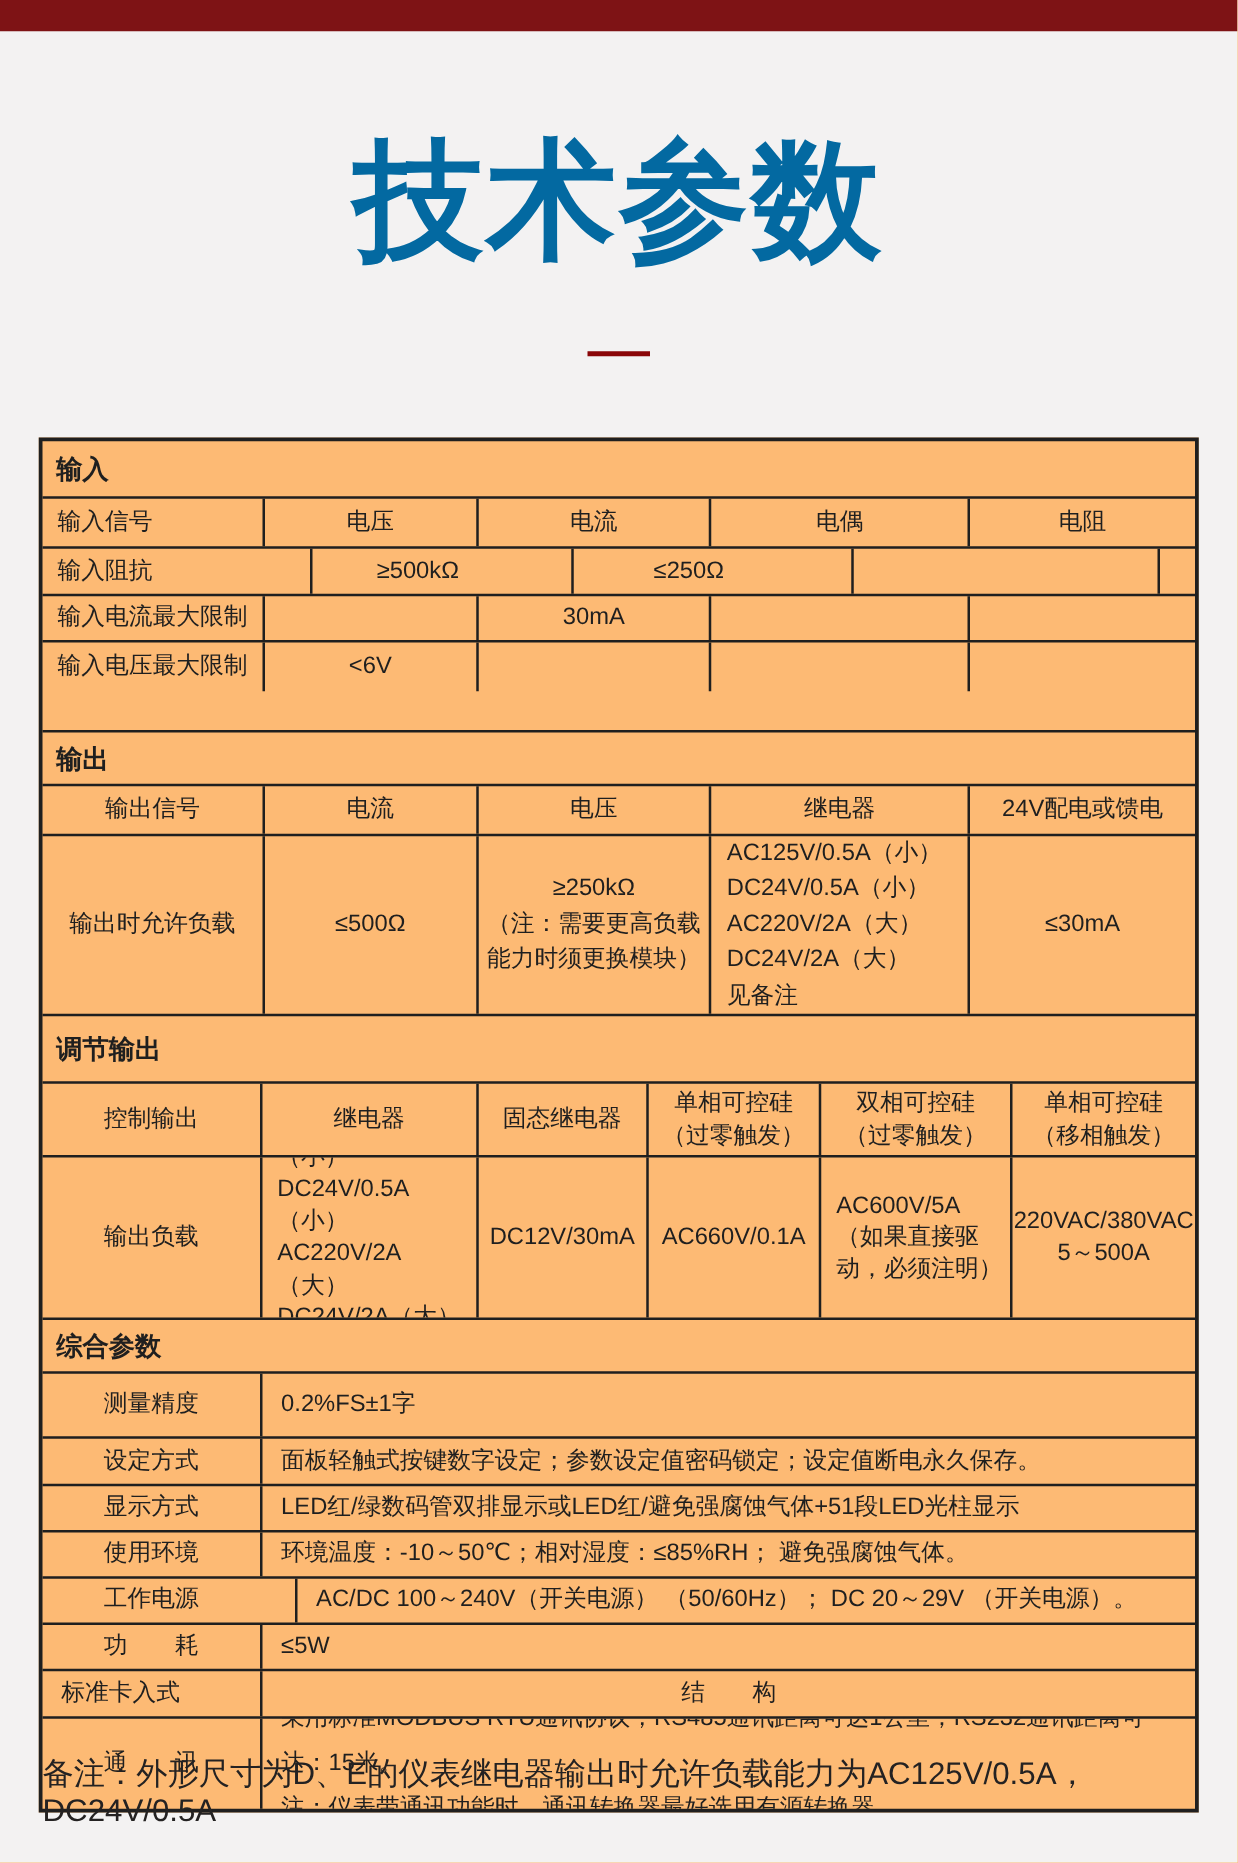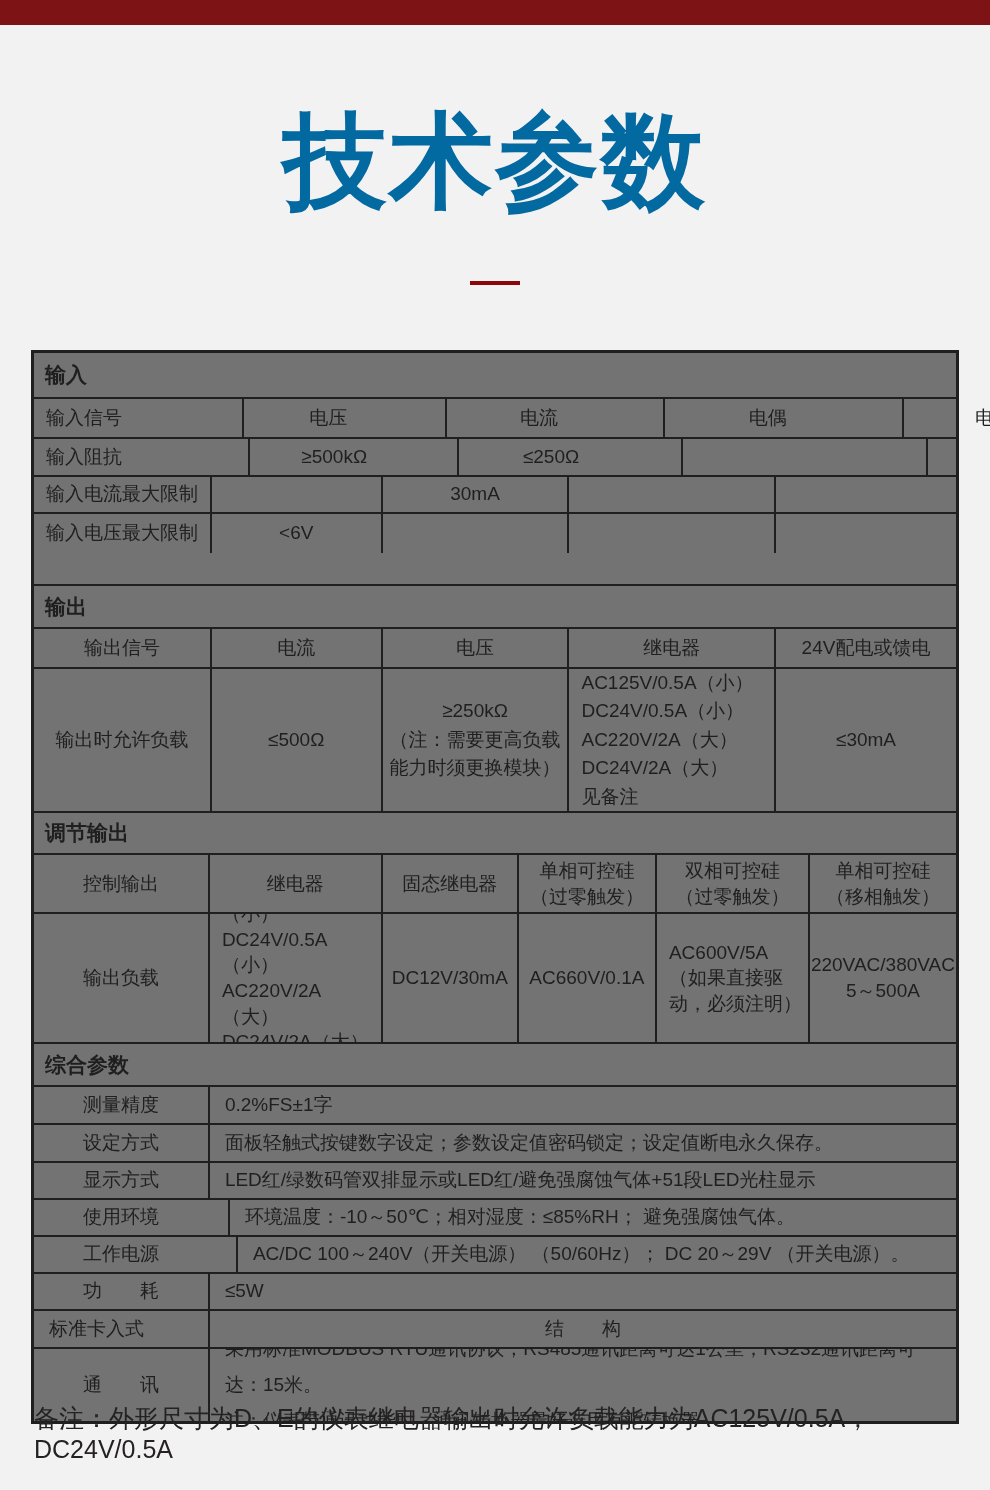--- a/index.html
+++ b/index.html
@@ -11,21 +11,21 @@
   }
   .top-bar{position:absolute;top:0;left:0;width:990px;height:25px;}
   .page-title{
     position:absolute;top:104px;left:0;width:990px;margin:0;
     text-align:center;font-size:104px;font-weight:900;color:#0369a1;
     letter-spacing:2px;line-height:1.1;
   }
   .title-divider{position:absolute;top:281px;left:470px;width:50px;height:4px;}
   .spec-table{
     position:absolute;left:31px;top:350px;width:928px;box-sizing:border-box;
-    background:#737373;border:3px solid #1f1f1f;
+    background:#fdba74;border:3px solid #1f1f1f;
   }
   .sec-title{
     display:flex;align-items:center;box-sizing:border-box;
     padding-left:11px;font-weight:bold;font-size:21px;
     border-top:2px solid #1f1f1f;
   }
   .spec-table > :first-child{border-top:none;}
   .t-row{display:grid;border-top:2px solid #1f1f1f;box-sizing:border-box;}
   .t-cell{
     display:flex;align-items:center;justify-content:center;box-sizing:border-box;
@@ -43,21 +43,21 @@
   }
 </style>
 </head>
 <body style="background: rgb(243, 242, 242);">
 
 <div class="top-bar" style="background: rgb(126, 19, 21);"></div>
 <h1 class="page-title">技术参数</h1>
 <div class="title-divider" style="background: rgb(138, 6, 8);"></div>
 <div class="spec-table">
     <div class="sec-title" style="height: 44px;">输入</div>
-    <div class="t-row sec-0" style="grid-template-columns: 19.07% 18.53% 20.26% 22.41% 19.73%; height: 40px; gap: 32px;">
+    <div class="t-row sec-0" style="grid-template-columns: 19.07% 18.53% 20.26% 22.41% 19.73%; height: 40px;">
       <div class="t-cell al">输入信号</div>
       <div class="t-cell">电压</div>
       <div class="t-cell">电流</div>
       <div class="t-cell">电偶</div>
       <div class="t-cell">电阻</div>
     </div>
     <div class="t-row sec-0" style="grid-template-columns: 19.07% 18.53% 20.26% 22.41% 19.73%; height: 38px; gap: 38px;">
       <div class="t-cell al">输入阻抗</div>
       <div class="t-cell">≥500kΩ</div>
       <div class="t-cell">≤250Ω</div>
@@ -92,21 +92,21 @@
       <div class="t-cell">≥250kΩ
 （注：需要更高负载
 能力时须更换模块）</div>
       <div class="t-cell al">AC125V/0.5A（小）
 DC24V/0.5A（小）
 AC220V/2A（大）
 DC24V/2A（大）
 见备注</div>
       <div class="t-cell">≤30mA</div>
     </div>
-    <div class="sec-title" style="height: 42px;">调节输出</div>
+    <div class="sec-title" style="height: 54px;">调节输出</div>
     <div class="t-row sec-2" style="grid-template-columns: 18.86% 18.75% 14.76% 14.98% 16.59% 16.06%; height: 59px;">
       <div class="t-cell">控制输出</div>
       <div class="t-cell">继电器</div>
       <div class="t-cell">固态继电器</div>
       <div class="t-cell">单相可控硅
 （过零触发）</div>
       <div class="t-cell">双相可控硅
 （过零触发）</div>
       <div class="t-cell">单相可控硅
 （移相触发）</div>
@@ -120,33 +120,33 @@
 见备注</div>
       <div class="t-cell">DC12V/30mA</div>
       <div class="t-cell">AC660V/0.1A</div>
       <div class="t-cell al">AC600V/5A
 （如果直接驱
 动，必须注明）</div>
       <div class="t-cell">220VAC/380VAC
 5～500A</div>
     </div>
     <div class="sec-title" style="height: 43px;">综合参数</div>
-    <div class="t-row sec-3" style="grid-template-columns: 18.86% 81.14%; height: 38px;">
+    <div class="t-row sec-3" style="grid-template-columns: 18.86% 81.14%; height: 52px;">
       <div class="t-cell">测量精度</div>
       <div class="t-cell al">0.2%FS±1字</div>
     </div>
     <div class="t-row sec-3" style="grid-template-columns: 18.86% 81.14%; height: 38px;">
       <div class="t-cell">设定方式</div>
       <div class="t-cell al">面板轻触式按键数字设定；参数设定值密码锁定；设定值断电永久保存。</div>
     </div>
     <div class="t-row sec-3" style="grid-template-columns: 18.86% 81.14%; height: 37px;">
       <div class="t-cell">显示方式</div>
       <div class="t-cell al">LED红/绿数码管双排显示或LED红/避免强腐蚀气体+51段LED光柱显示</div>
     </div>
-    <div class="t-row sec-3" style="grid-template-columns: 18.86% 81.14%; height: 37px; gap: 20px;">
+    <div class="t-row sec-3" style="grid-template-columns: 18.86% 81.14%; height: 37px;">
       <div class="t-cell">使用环境</div>
       <div class="t-cell al">环境温度：-10～50℃；相对湿度：≤85%RH； 避免强腐蚀气体。</div>
     </div>
     <div class="t-row sec-3" style="grid-template-columns: 18.86% 81.14%; height: 37px; gap: 28px;">
       <div class="t-cell">工作电源</div>
       <div class="t-cell al">AC/DC 100～240V（开关电源） （50/60Hz）； DC 20～29V （开关电源）。</div>
     </div>
     <div class="t-row sec-3" style="grid-template-columns: 18.86% 81.14%; height: 37px;">
       <div class="t-cell">功　　耗</div>
       <div class="t-cell al">≤5W</div>

